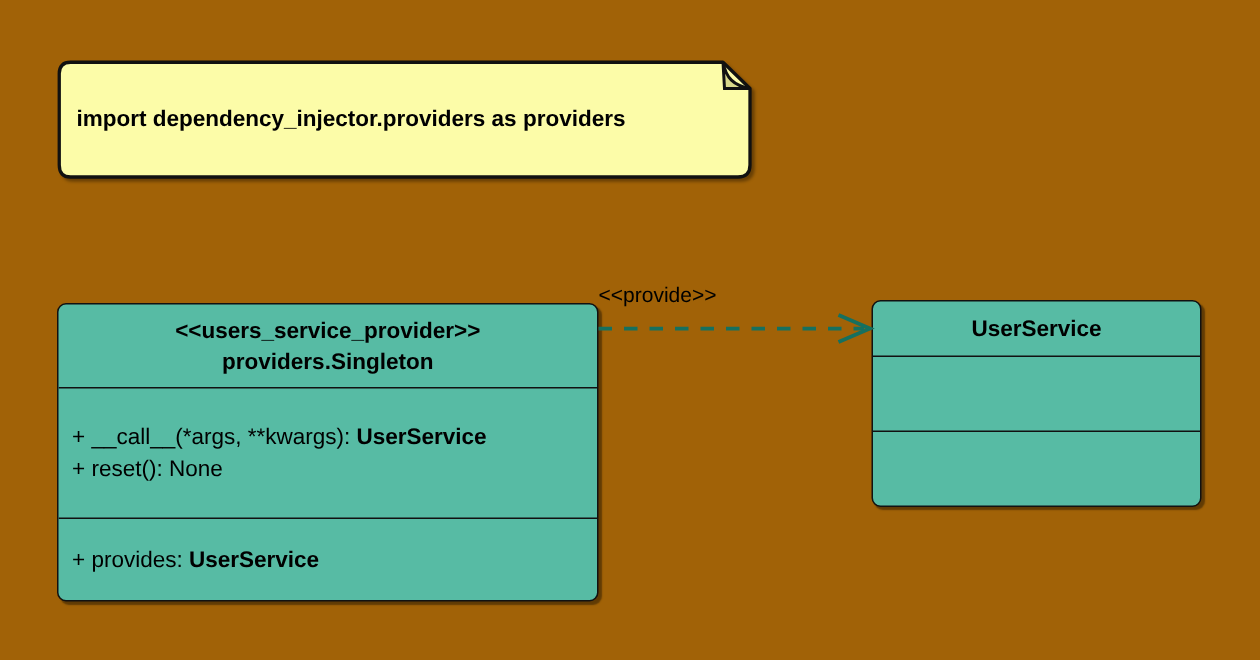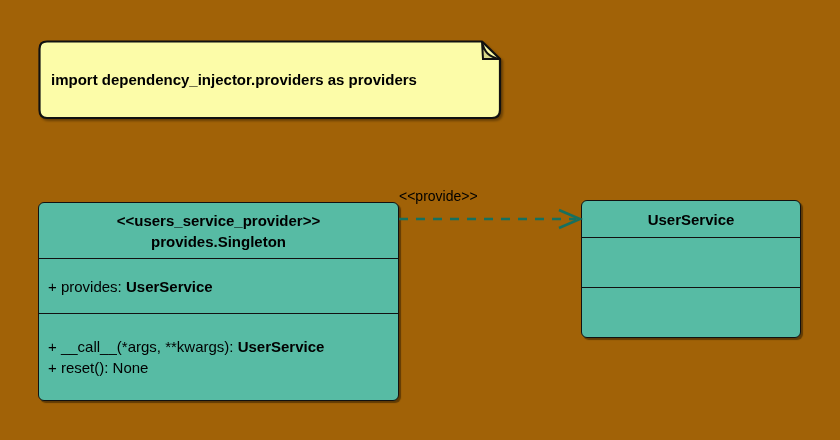--- a/index.html
+++ b/index.html
@@ -132,28 +132,28 @@
                L 1.5 9
                Q 1.5 1.5 9 1.5 Z" fill="#FCFCA8" stroke="#111111" stroke-width="2.2" stroke-linejoin="round"></path>
       <path d="M 444 1.5 C 446 12 451 17 462 19 L 445 19 Z" fill="#D9D98A" stroke="#111111" stroke-width="2"></path>
     </svg>
     <div class="note-text">import dependency_injector.providers as providers</div>
   </div>
 
   <div class="uml-class provider-class">
     <div class="uml-header">
       <div>&lt;&lt;users_service_provider&gt;&gt;</div>
-      <div>provides.Singleton</div>
-    </div>
-    <div class="uml-section attrs">
-      <div class="member-line"><span>+ provides: </span><b>UserService</b></div>
+      <div>providers.Singleton</div>
     </div>
     <div class="uml-section methods">
       <div class="member-line"><span>+ __call__(*args, **kwargs): </span><b>UserService</b></div>
       <div class="member-line"><span>+ reset(): None</span><b></b></div>
+    </div>
+    <div class="uml-section attrs">
+      <div class="member-line"><span>+ provides: </span><b>UserService</b></div>
     </div>
   </div>
 
   <div class="uml-class userservice-class">
     <div class="uml-header">
       <div>UserService</div>
     </div>
     <div class="uml-section sec1"></div>
     <div class="uml-section sec2"></div>
   </div>

